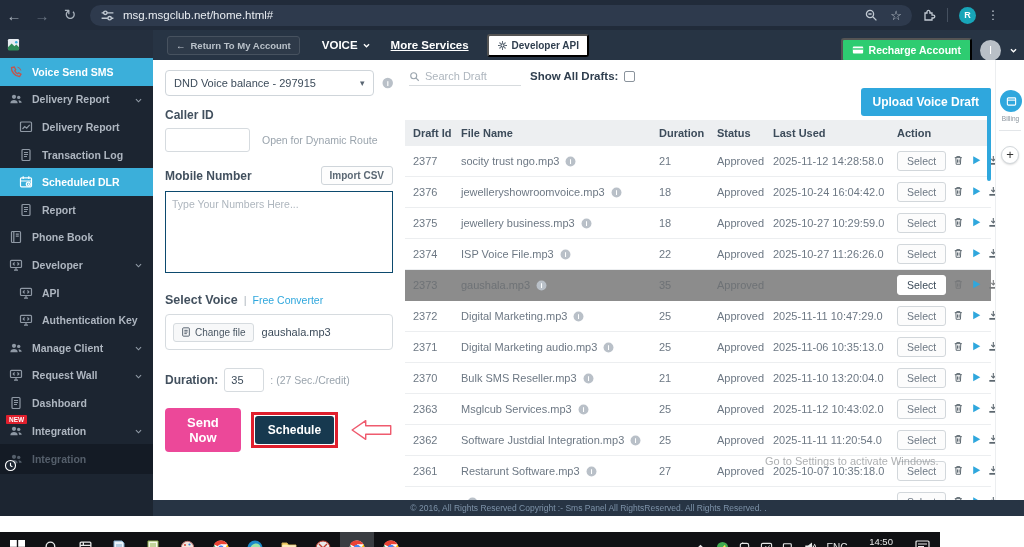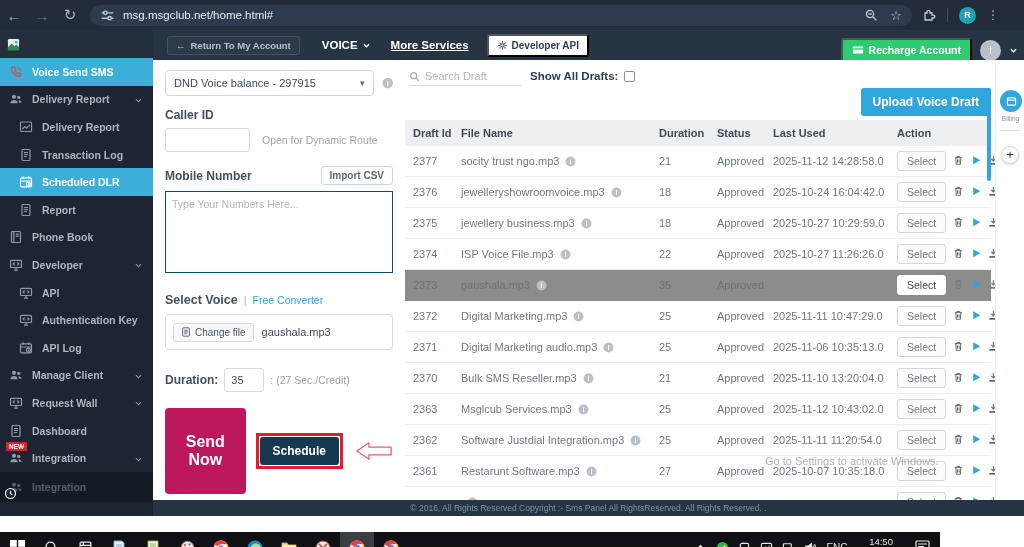--- a/index.html
+++ b/index.html
@@ -72,21 +72,21 @@
   .free-conv { font-size:10.5px; color:#2fa7dd; cursor:pointer; }
   .pipe { color:#aeb6be; font-size:11px; }
   .file-box { width:228px; height:36px; border:1px solid #d6dbdf; border-radius:4px; margin-top:7px; display:flex; align-items:center; padding-left:7px; gap:8px; }
   .changefile-btn { border:1px solid #d6dbdf; background:#f7f8f9; border-radius:3px; font-size:10px; color:#4a5764; padding:3px 7px; display:flex; align-items:center; gap:4px; cursor:pointer; }
   .changefile-btn .ic { width:10px; height:10px; }
   .file-name { font-size:11px; color:#3c4b5a; }
   .duration-row { display:flex; align-items:center; gap:6px; margin-top:18px; }
   .duration-row .dl { font-size:12px; font-weight:bold; color:#42505e; }
   .duration-input { width:40px; height:24px; border:1px solid #d6dbdf; border-radius:3px; font-size:11px; color:#3c4b5a; text-align:left; padding-left:6px; font-family:"Liberation Sans",sans-serif;}
   .btn-row { display:flex; align-items:center; margin-top:16px; }
-  .sendnow-btn { background:#be185d; color:#fff; border:none; border-radius:4px; font-size:16px; font-weight:bold; padding:25px 12px; cursor:pointer; }
+  .sendnow-btn { background:#ec4899; color:#fff; border:none; border-radius:4px; font-size:13px; font-weight:bold; padding:7px 12px; cursor:pointer; }
   .sched-wrap { border:3px solid #e01f2d; margin-left:10px; padding:1px; }
   .schedule-btn { background:#17394f; color:#fff; border:none; border-radius:3px; font-size:12px; font-weight:bold; padding:7px 13px; cursor:pointer; }
   .anno-arrow { margin-left:12px; width:52px; height:30px; }
 
   
   .table-col { position:absolute; left:252px; top:0; width:586px; height:440px; }
   .drafts-top { position:relative; height:60px; }
   .search-wrap { position:absolute; left:4px; top:10px; width:112px; border-bottom:1px solid #d7dbde; display:flex; align-items:center; gap:5px; padding-bottom:3px; }
   .search-wrap .ic { width:11px; height:11px; color:#9aa4ad; }
   .search-input { border:none; outline:none; width:90px; font-size:11px; color:#3c4b5a; font-family:"Liberation Sans",sans-serif; }
@@ -253,29 +253,20 @@
             </svg></span>
           <span>API</span>
         </div>
         <div class="side-item indent">
           <span class="ic"><svg viewBox="0 0 14 14" fill="none" stroke="currentColor" stroke-width="1.2">
               <rect x="1.5" y="2.3" width="11" height="7.2" rx="1"></rect>
               <path d="M5 12.2h4M7 9.5v2.7M5.6 7.3L4.2 5.9l1.4-1.4M8.4 7.3l1.4-1.4-1.4-1.4"></path>
             </svg></span>
           <span>Authentication Key</span>
         </div>
-        <div class="side-item indent">
-          <span class="ic"><svg viewBox="0 0 14 14" fill="none" stroke="currentColor" stroke-width="1.2">
-              <rect x="1.5" y="2.8" width="11" height="9" rx="1"></rect>
-              <path d="M4.2 1.3v2.8M9.8 1.3v2.8M1.5 6h11"></path>
-              <circle cx="9.3" cy="9.2" r="2"></circle>
-              <path d="M9.3 8.3v1l.8.4"></path>
-            </svg></span>
-          <span>API Log</span>
-        </div>
         <div class="side-item">
           <span class="ic"><svg viewBox="0 0 14 14" fill="currentColor">
               <circle cx="5" cy="4.8" r="2.1"></circle>
               <circle cx="9.7" cy="5.4" r="1.7"></circle>
               <path d="M1.3 11.2c0-2.2 1.8-3.3 3.7-3.3s3.7 1.1 3.7 3.3z"></path>
               <path d="M9.5 8.2c1.7 0 3.2 1 3.2 2.6h-2.6"></path>
             </svg></span>
           <span>Manage Client</span>
           <span class="chev"><svg viewBox="0 0 14 14" fill="none" stroke="currentColor" stroke-width="1.8">
               <path d="M3 5l4 4 4-4"></path>

